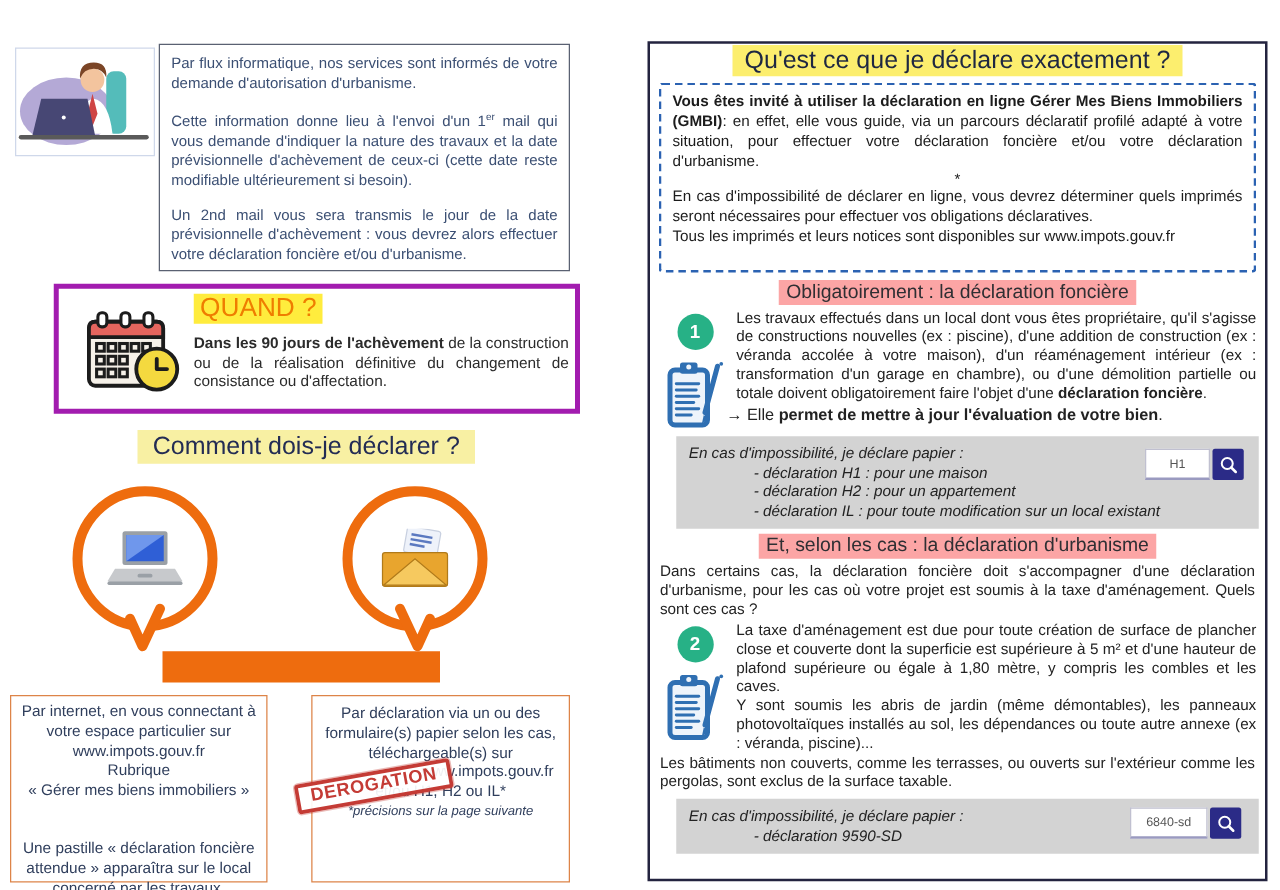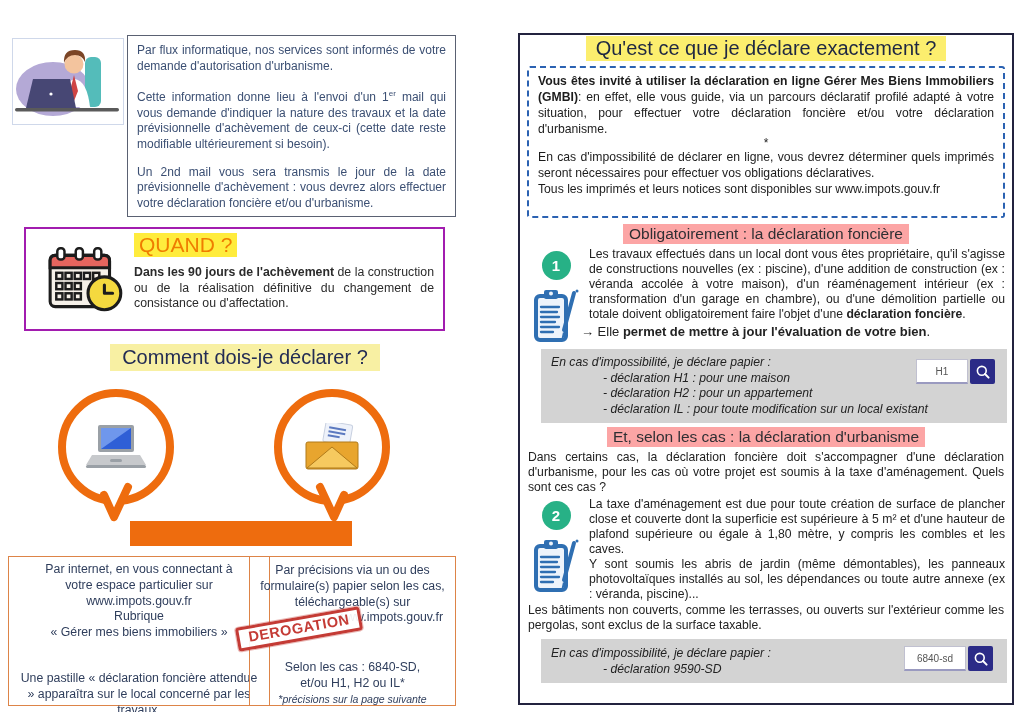--- a/index.html
+++ b/index.html
@@ -11,42 +11,42 @@
 
   
   .person-wrap{position:absolute;left:12px;top:38px;width:110px;height:85px;border:1px solid #cfd8ea;}
   .person-wrap svg{display:block;width:100%;height:100%;}
 
   .intro-box{position:absolute;left:127px;top:35px;width:329px;height:182px;border:1px solid #5a6172;
              box-sizing:border-box;padding:7px 9px;font-size:12px;line-height:15.6px;color:#3b4f73;}
   .intro-box p{margin-bottom:12px;}
   sup{font-size:8px;}
 
-  .quand-box{position:absolute;left:24px;top:227px;width:421px;height:104px;border:2px solid #a21caf;
+  .quand-box{position:absolute;left:43px;top:227px;width:421px;height:104px;border:4px solid #a21caf;
              box-sizing:border-box;}
   .cal-wrap{position:absolute;left:18px;top:14px;width:86px;height:76px;}
   .cal-wrap svg{width:100%;height:100%;}
   .quand-title{position:absolute;left:108px;top:4px;font-size:21px;color:#ef7d00;
                background:#ffec3d;padding:0 5px;font-weight:normal;}
   .quand-text{position:absolute;left:108px;top:36px;width:300px;font-size:12.3px;line-height:15.5px;color:#2b2b2b;}
 
   .comment-row{position:absolute;left:0;top:344px;width:490px;text-align:center;}
   .hl-pale{display:inline-block;background:#f8f0a3;color:#232c54;font-size:20px;padding:2px 12px;}
 
   .bubble{position:absolute;width:128px;height:140px;}
   .bubble-left{left:52px;top:383px;}
   .bubble-right{left:268px;top:383px;}
   .bubble .ring{position:absolute;left:0;top:0;width:128px;height:140px;}
   .bubble .inner-icon{position:absolute;left:32px;top:40px;width:64px;height:48px;}
 
   .orange-bar{position:absolute;left:130px;top:521px;width:222px;height:25px;background:#ee6c0e;}
 
   .o-box{position:absolute;top:556px;height:150px;border:1px solid #dd8448;box-sizing:border-box;
          text-align:center;font-size:12.3px;line-height:15.8px;color:#2f3e5c;}
-  .internet-box{left:8px;width:262px;padding:5px 4px;}
+  .internet-box{left:8px;width:206px;padding:5px 4px;}
   .paper-box{left:249px;width:207px;padding:6px 6px;}
   .internet-p2{margin-top:30px;padding:0 4px;}
   .url-right{text-align:right;padding-right:6px;}
   .cases{margin-top:4px;}
   .note{font-style:italic;font-size:10.5px;}
   .stamp{position:absolute;left:-14px;top:60px;transform:rotate(-10deg);border:3px solid #c43b35;
          border-radius:3px;color:#c43b35;font-weight:bold;font-size:14.5px;letter-spacing:.5px;
          padding:1px 9px;background:rgba(255,255,255,.92);box-shadow:0 0 0 1px rgba(196,59,53,.35);}
 
   
@@ -187,26 +187,25 @@
   <div class="o-box internet-box">
     <div>Par internet, en vous connectant à</div>
     <div>votre espace particulier sur</div>
     <div>www.impots.gouv.fr</div>
     <div>Rubrique</div>
     <div>« Gérer mes biens immobiliers »</div>
     <div class="internet-p2">Une pastille « déclaration foncière attendue » apparaîtra sur le local concerné par les travaux.</div>
   </div>
 
   <div class="o-box paper-box">
-    <div>Par précisions via un ou des</div>
+    <div>Par déclaration via un ou des</div>
     <div>formulaire(s) papier selon les cas,</div>
     <div>téléchargeable(s) sur</div>
     <div class="url-right">www.impots.gouv.fr</div>
     <div class="stamp">DEROGATION</div>
-    <div class="cases" style="margin-top:34px;">Selon les cas : 6840-SD,</div>
     <div>et/ou H1, H2 ou IL*</div>
     <div class="note">*précisions sur la page suivante</div>
   </div>
 
   <div class="r-box">
 
     <div class="r-title-row">
       <span class="hl-title">Qu'est ce que je déclare exactement ?</span>
     </div>
 

